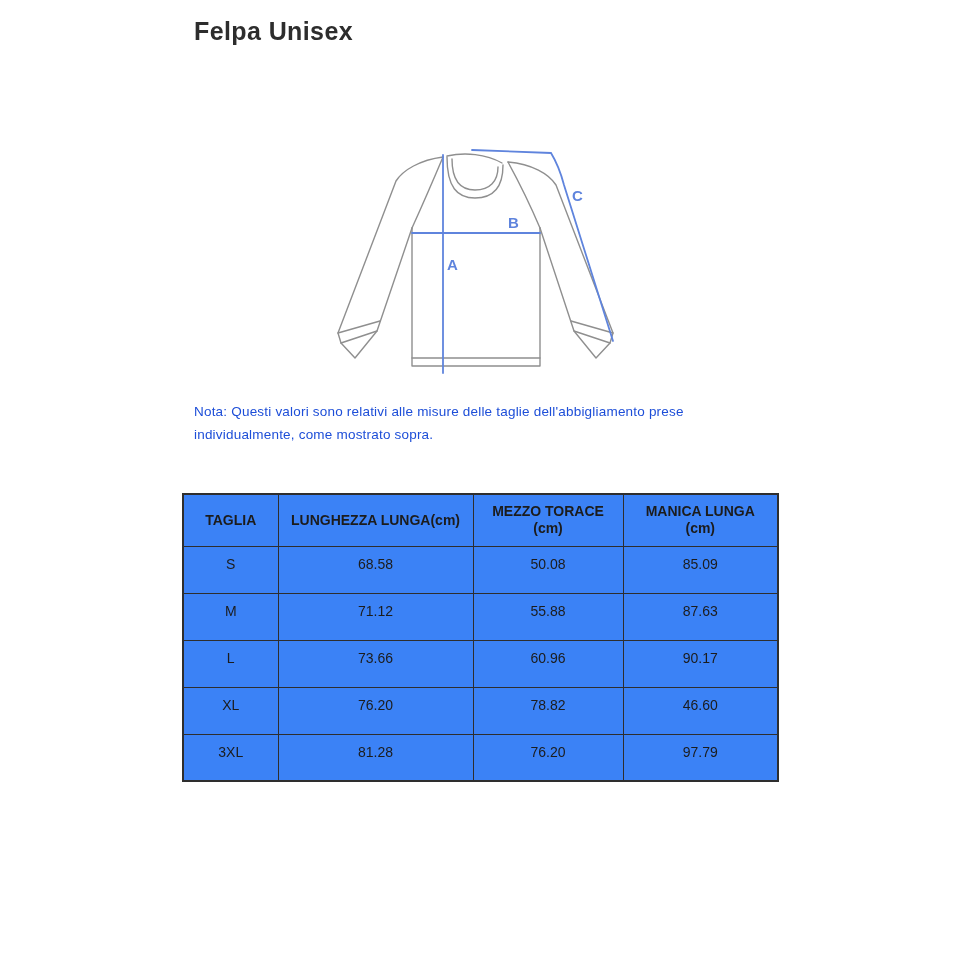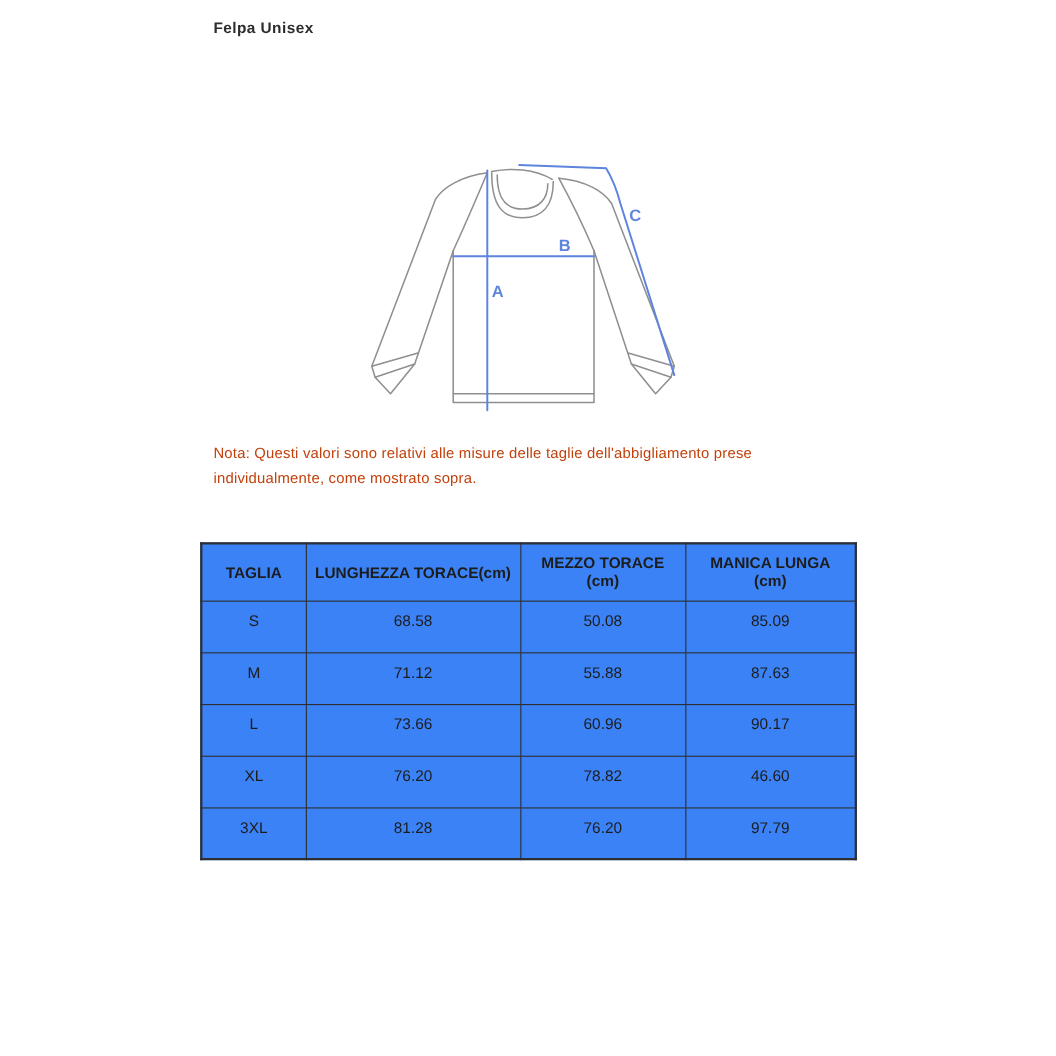--- a/index.html
+++ b/index.html
@@ -9,21 +9,21 @@
     width: 960px;
     height: 960px;
     background: #ffffff;
     font-family: "Liberation Sans", sans-serif;
     overflow: hidden;
   }
   .page-title {
     position: absolute;
     left: 194px;
     top: 17px;
-    font-size: 14px;
+    font-size: 25px;
     font-weight: 600;
     color: #2d2d2d;
     letter-spacing: 0.4px;
   }
   .intro-text {
     position: absolute;
     left: 194px;
     top: 77px;
     width: 584px;
     font-size: 13.5px;
@@ -38,21 +38,21 @@
     width: 300px;
     height: 248px;
   }
   .note-text {
     position: absolute;
     left: 194px;
     top: 400px;
     width: 584px;
     font-size: 13.5px;
     line-height: 23px;
-    color: #c2410c;
+    color: #1d4ed8;
     letter-spacing: 0.2px;
   }
   table.size-table {
     position: absolute;
     left: 182px;
     top: 493px;
     width: 595px;
     border-collapse: collapse;
     table-layout: fixed;
     border: 2px solid #2e2e2e;
@@ -136,21 +136,21 @@
         <col class="c3">
         <col class="c4">
       </colgroup>
     <thead>
       <tr>
         <th>
           <div>TAGLIA</div>
 
         </th>
         <th>
-          <div>LUNGHEZZA TORACE(cm)</div>
+          <div>LUNGHEZZA LUNGA(cm)</div>
 
         </th>
         <th>
           <div>MEZZO TORACE</div>
           <div class="hdr-unit">(cm)</div>
         </th>
         <th>
           <div>MANICA LUNGA</div>
           <div class="hdr-unit">(cm)</div>
         </th>

